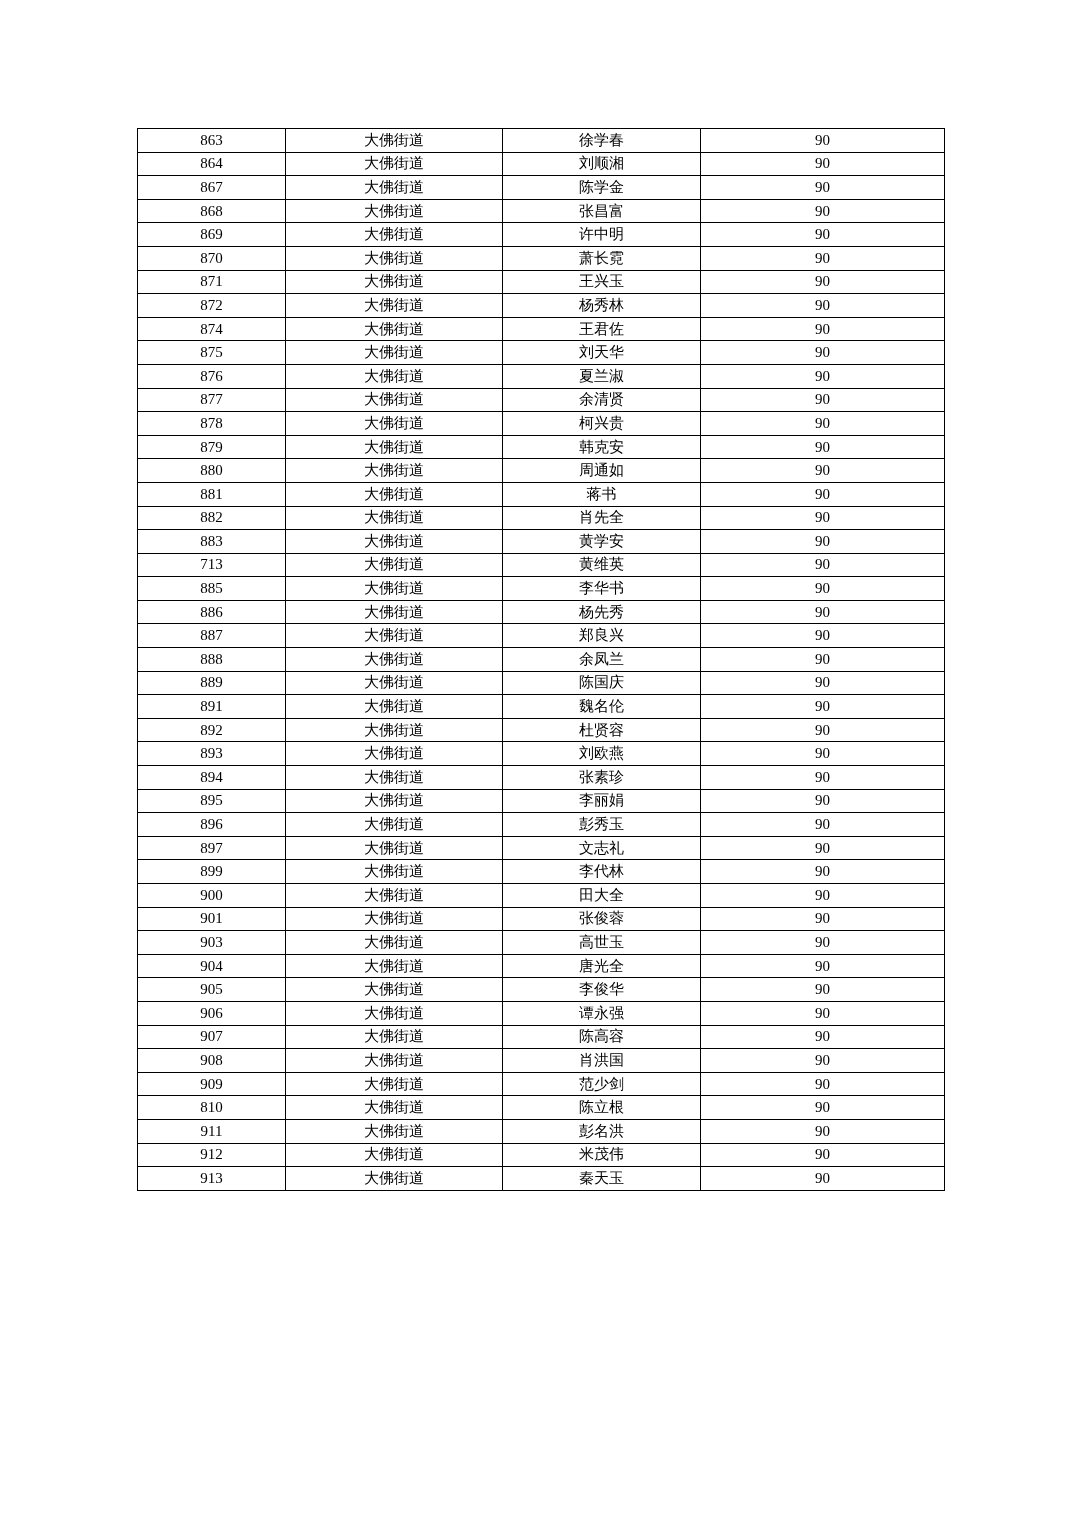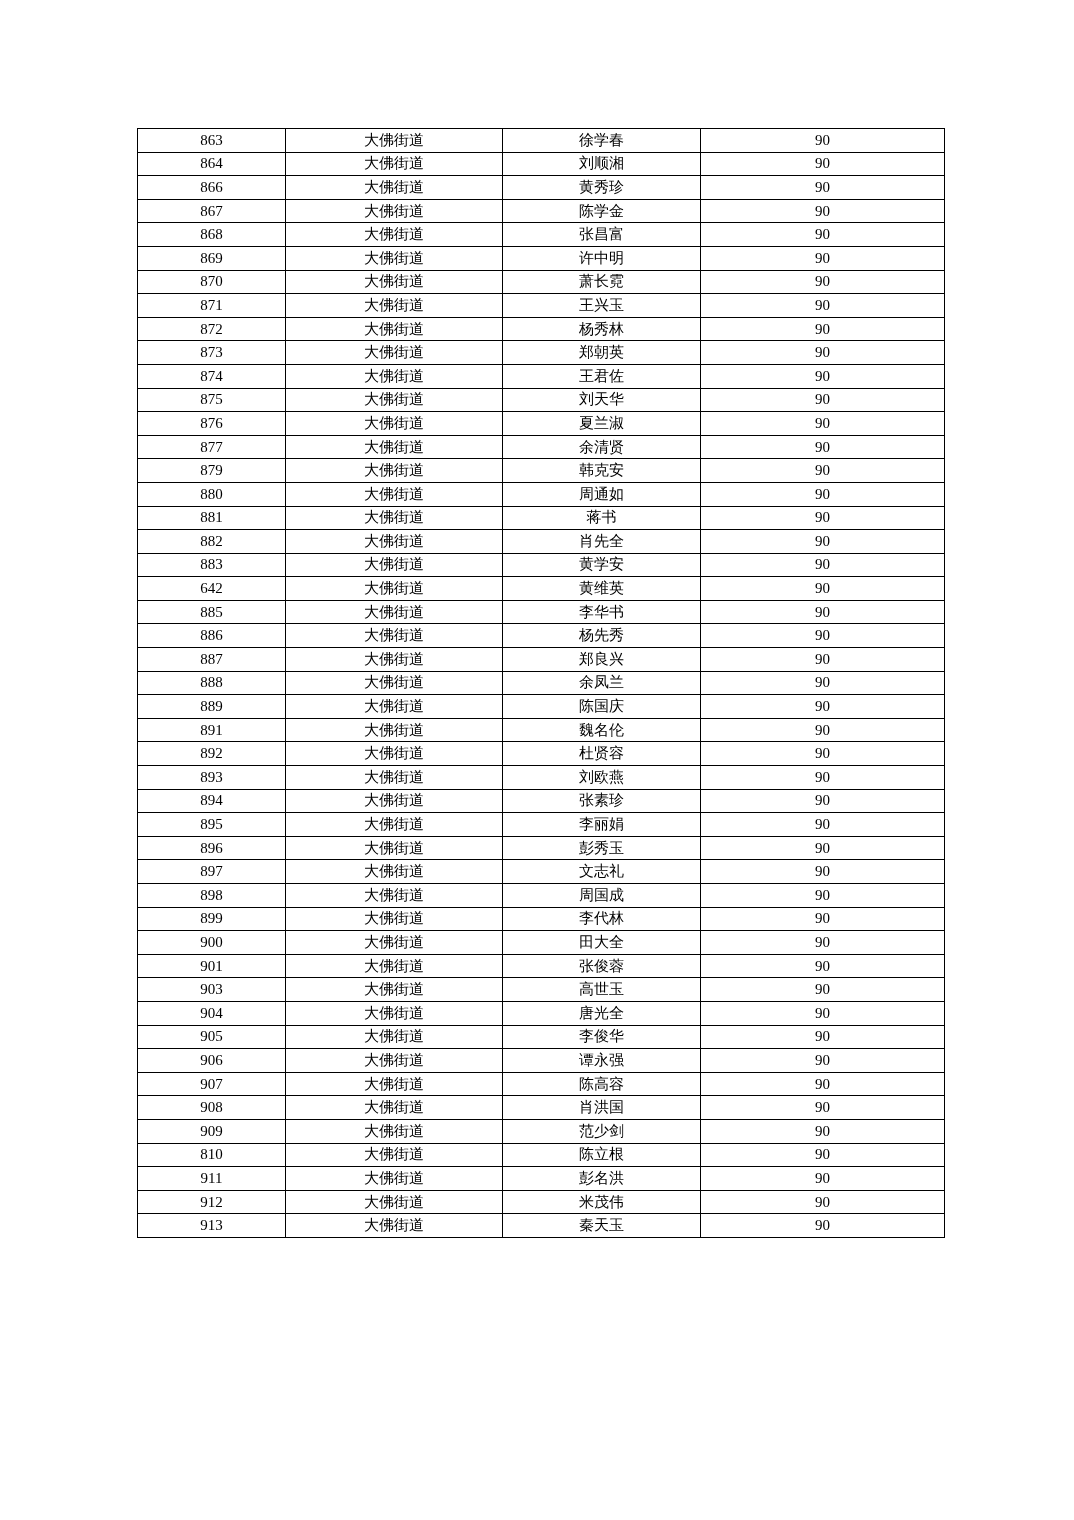--- a/index.html
+++ b/index.html
@@ -58,26 +58,20 @@
           <td>徐学春</td>
           <td>90</td>
         </tr>
         <tr>
           <td>864</td>
           <td>大佛街道</td>
           <td>刘顺湘</td>
           <td>90</td>
         </tr>
         <tr>
-          <td>866</td>
-          <td>大佛街道</td>
-          <td>黄秀珍</td>
-          <td>90</td>
-        </tr>
-        <tr>
           <td>867</td>
           <td>大佛街道</td>
           <td>陈学金</td>
           <td>90</td>
         </tr>
         <tr>
           <td>868</td>
           <td>大佛街道</td>
           <td>张昌富</td>
           <td>90</td>
@@ -100,26 +94,20 @@
           <td>王兴玉</td>
           <td>90</td>
         </tr>
         <tr>
           <td>872</td>
           <td>大佛街道</td>
           <td>杨秀林</td>
           <td>90</td>
         </tr>
         <tr>
-          <td>873</td>
-          <td>大佛街道</td>
-          <td>郑朝英</td>
-          <td>90</td>
-        </tr>
-        <tr>
           <td>874</td>
           <td>大佛街道</td>
           <td>王君佐</td>
           <td>90</td>
         </tr>
         <tr>
           <td>875</td>
           <td>大佛街道</td>
           <td>刘天华</td>
           <td>90</td>
@@ -130,20 +118,26 @@
           <td>夏兰淑</td>
           <td>90</td>
         </tr>
         <tr>
           <td>877</td>
           <td>大佛街道</td>
           <td>余清贤</td>
           <td>90</td>
         </tr>
         <tr>
+          <td>878</td>
+          <td>大佛街道</td>
+          <td>柯兴贵</td>
+          <td>90</td>
+        </tr>
+        <tr>
           <td>879</td>
           <td>大佛街道</td>
           <td>韩克安</td>
           <td>90</td>
         </tr>
         <tr>
           <td>880</td>
           <td>大佛街道</td>
           <td>周通如</td>
           <td>90</td>
@@ -160,21 +154,21 @@
           <td>肖先全</td>
           <td>90</td>
         </tr>
         <tr>
           <td>883</td>
           <td>大佛街道</td>
           <td>黄学安</td>
           <td>90</td>
         </tr>
         <tr>
-          <td>642</td>
+          <td>713</td>
           <td>大佛街道</td>
           <td>黄维英</td>
           <td>90</td>
         </tr>
         <tr>
           <td>885</td>
           <td>大佛街道</td>
           <td>李华书</td>
           <td>90</td>
         </tr>
@@ -235,26 +229,20 @@
         <tr>
           <td>896</td>
           <td>大佛街道</td>
           <td>彭秀玉</td>
           <td>90</td>
         </tr>
         <tr>
           <td>897</td>
           <td>大佛街道</td>
           <td>文志礼</td>
-          <td>90</td>
-        </tr>
-        <tr>
-          <td>898</td>
-          <td>大佛街道</td>
-          <td>周国成</td>
           <td>90</td>
         </tr>
         <tr>
           <td>899</td>
           <td>大佛街道</td>
           <td>李代林</td>
           <td>90</td>
         </tr>
         <tr>
           <td>900</td>

